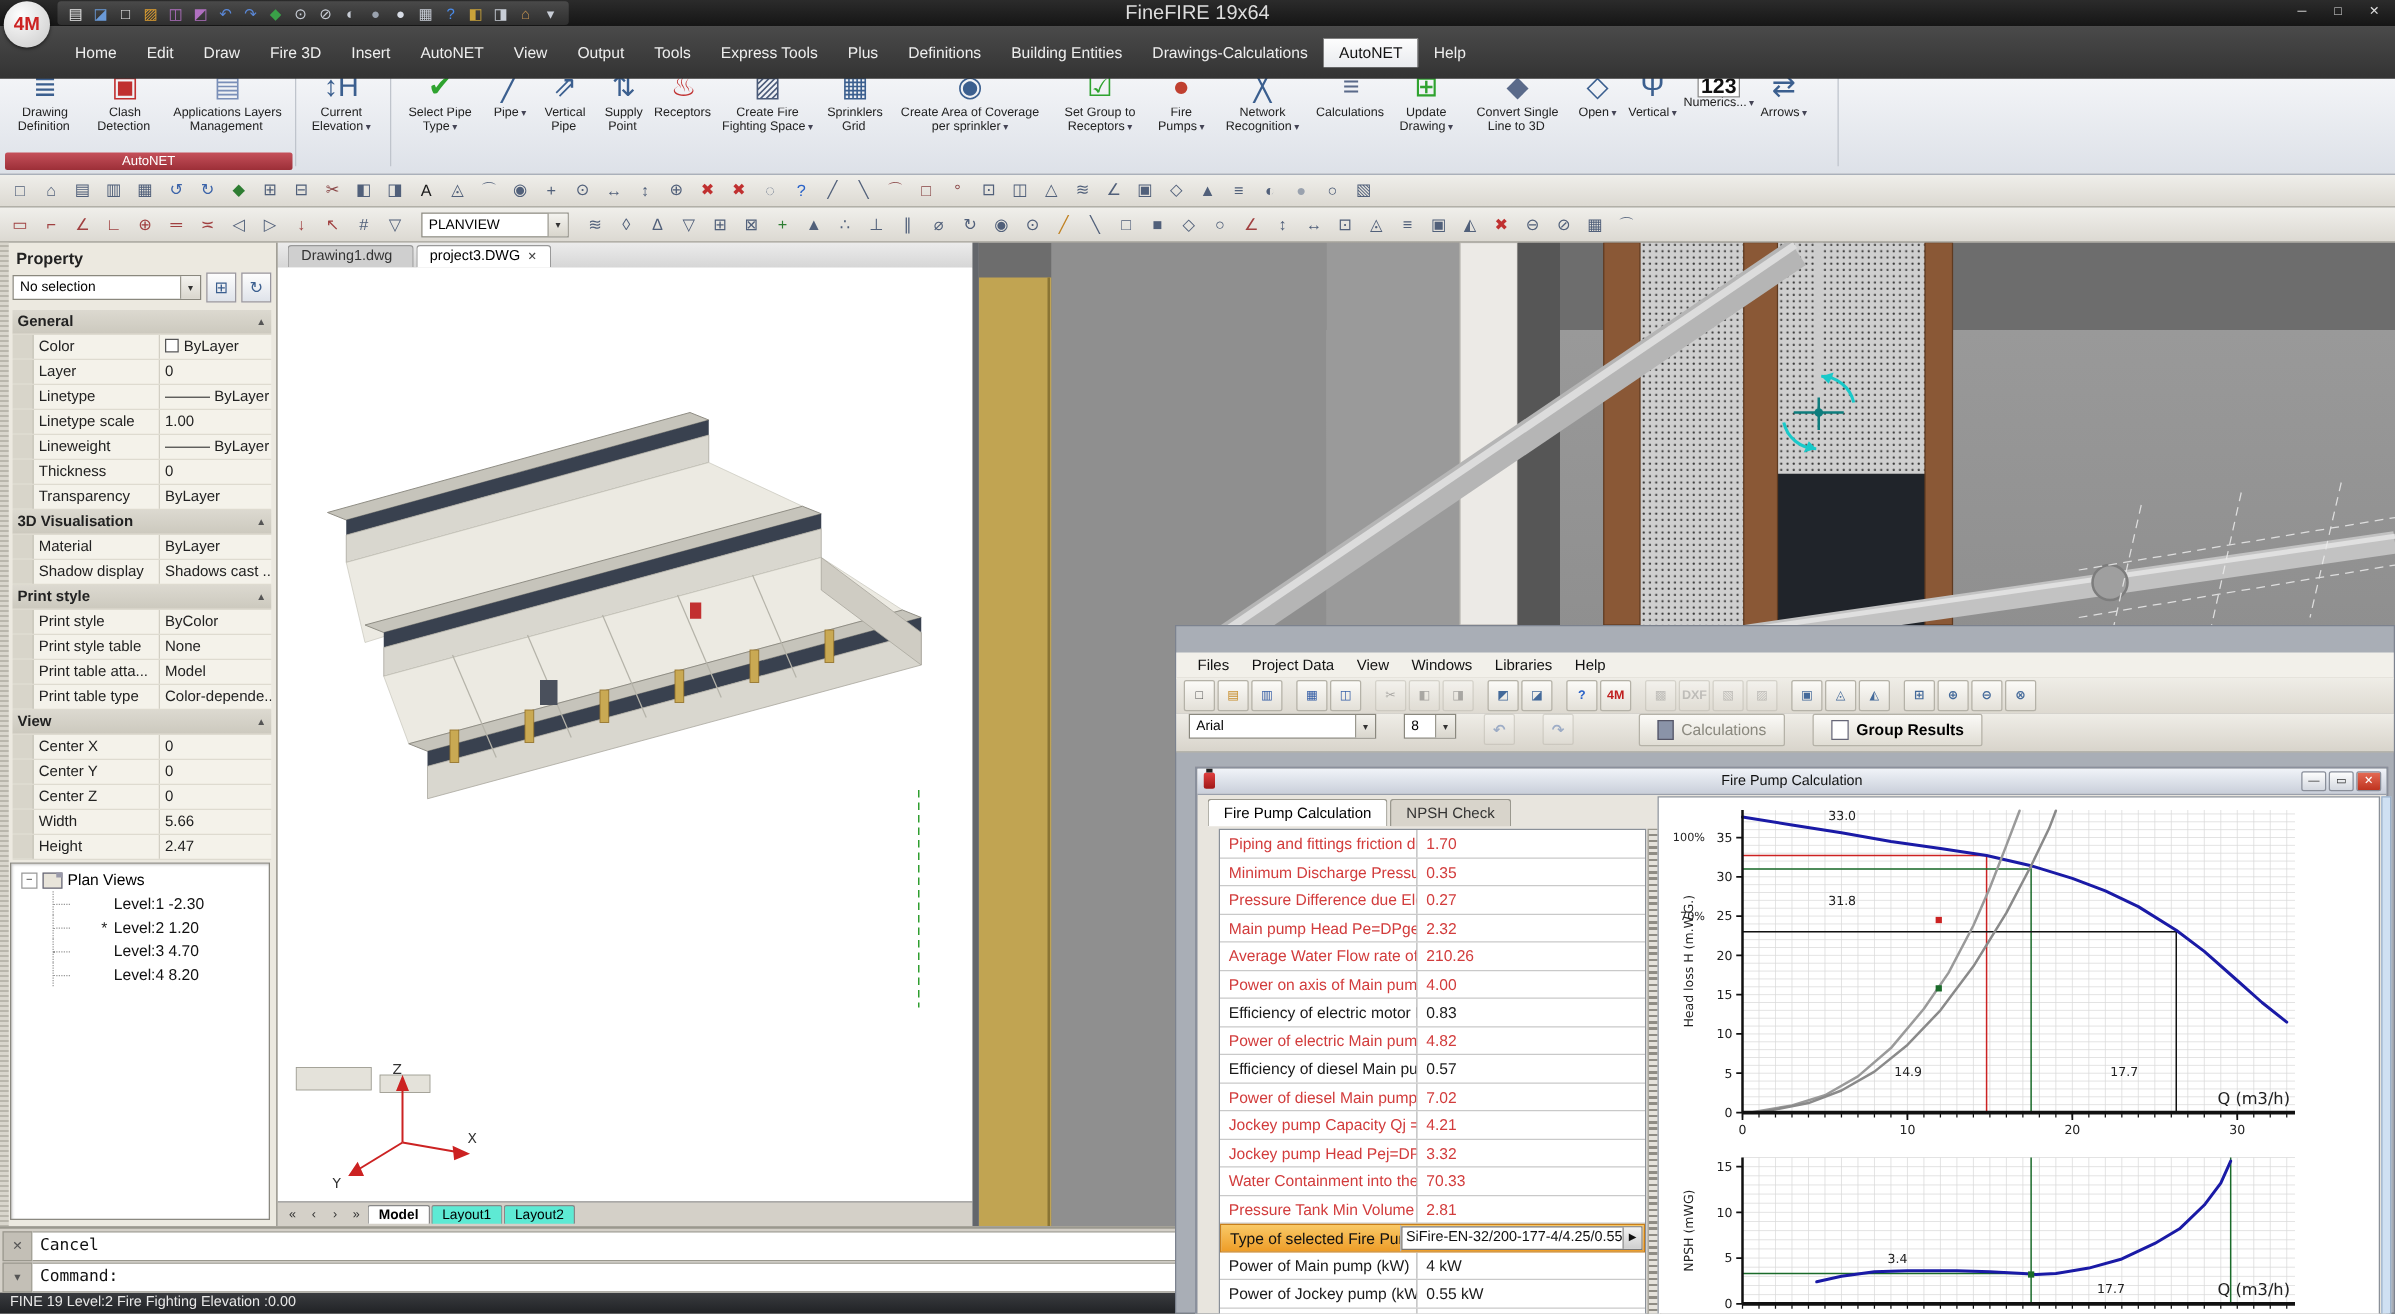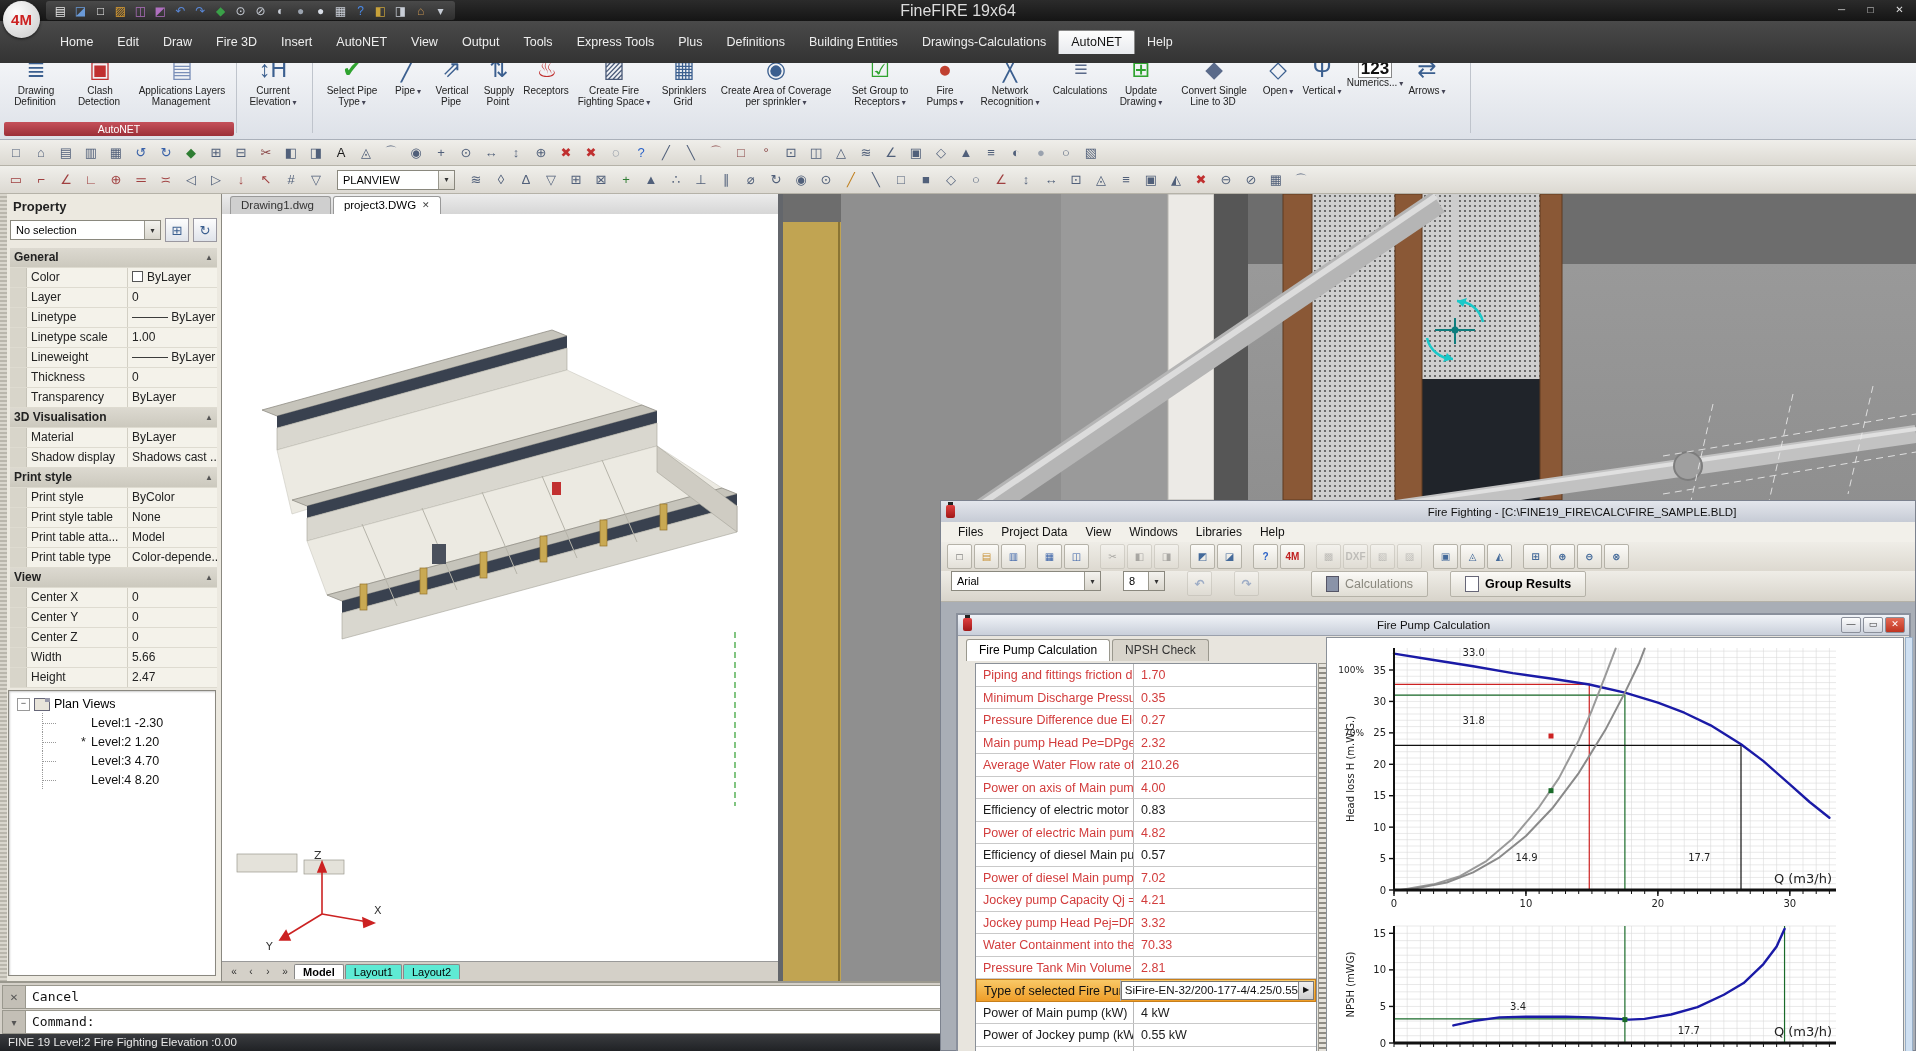--- a/index.html
+++ b/index.html
@@ -894,24 +894,20 @@
         <line x1="880" y1="262" x2="1133" y2="220"></line>
         <line x1="880" y1="300" x2="1133" y2="258"></line>
         <line x1="930" y1="210" x2="905" y2="320"></line>
         <line x1="1010" y1="200" x2="985" y2="312"></line>
         <line x1="1090" y1="192" x2="1065" y2="300"></line>
       </g>
     </svg>
   </div>
 
   <div class="abs" id="fireWin">
-    <div id="ffTitle">
-      <span class="extIcon"></span>
-      <span id="ffTitleText">Fire Fighting - [C:\FINE19_FIRE\CALC\FIRE_SAMPLE.BLD]</span>
-    </div>
     <div id="ffMenu">
 
         <span class="ffm">Files</span>
 
         <span class="ffm">Project Data</span>
 
         <span class="ffm">View</span>
 
         <span class="ffm">Windows</span>
 

